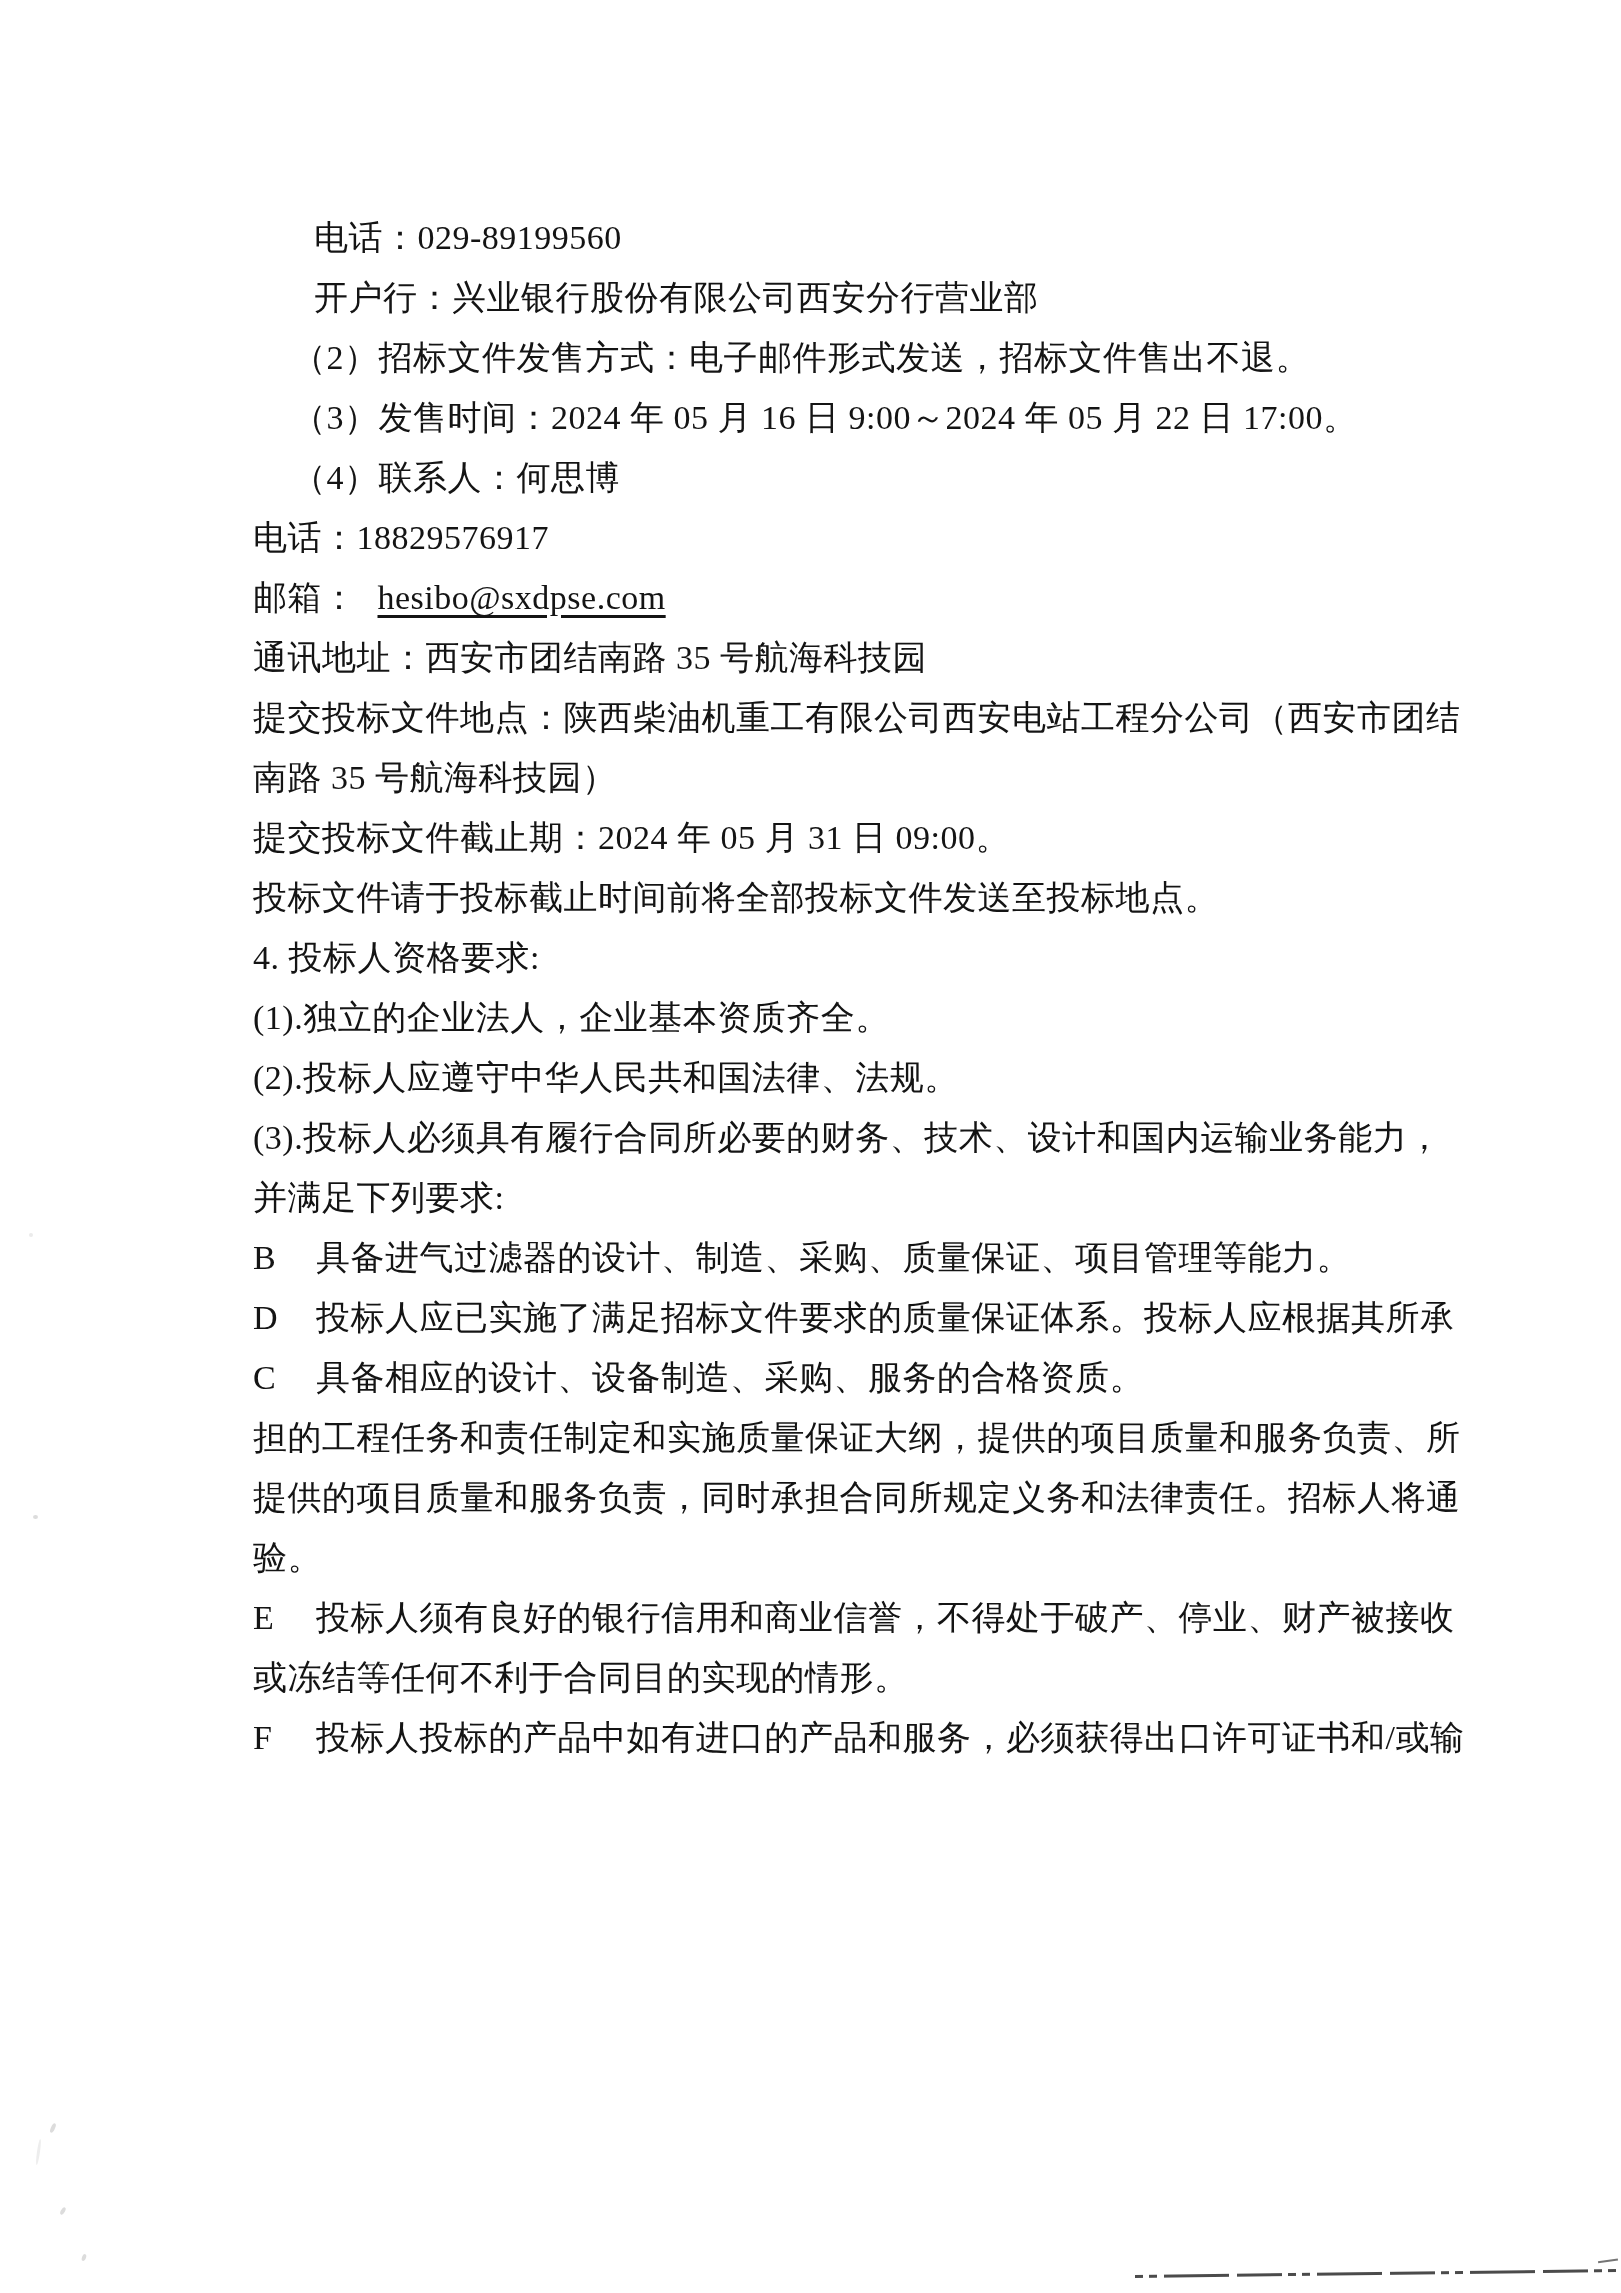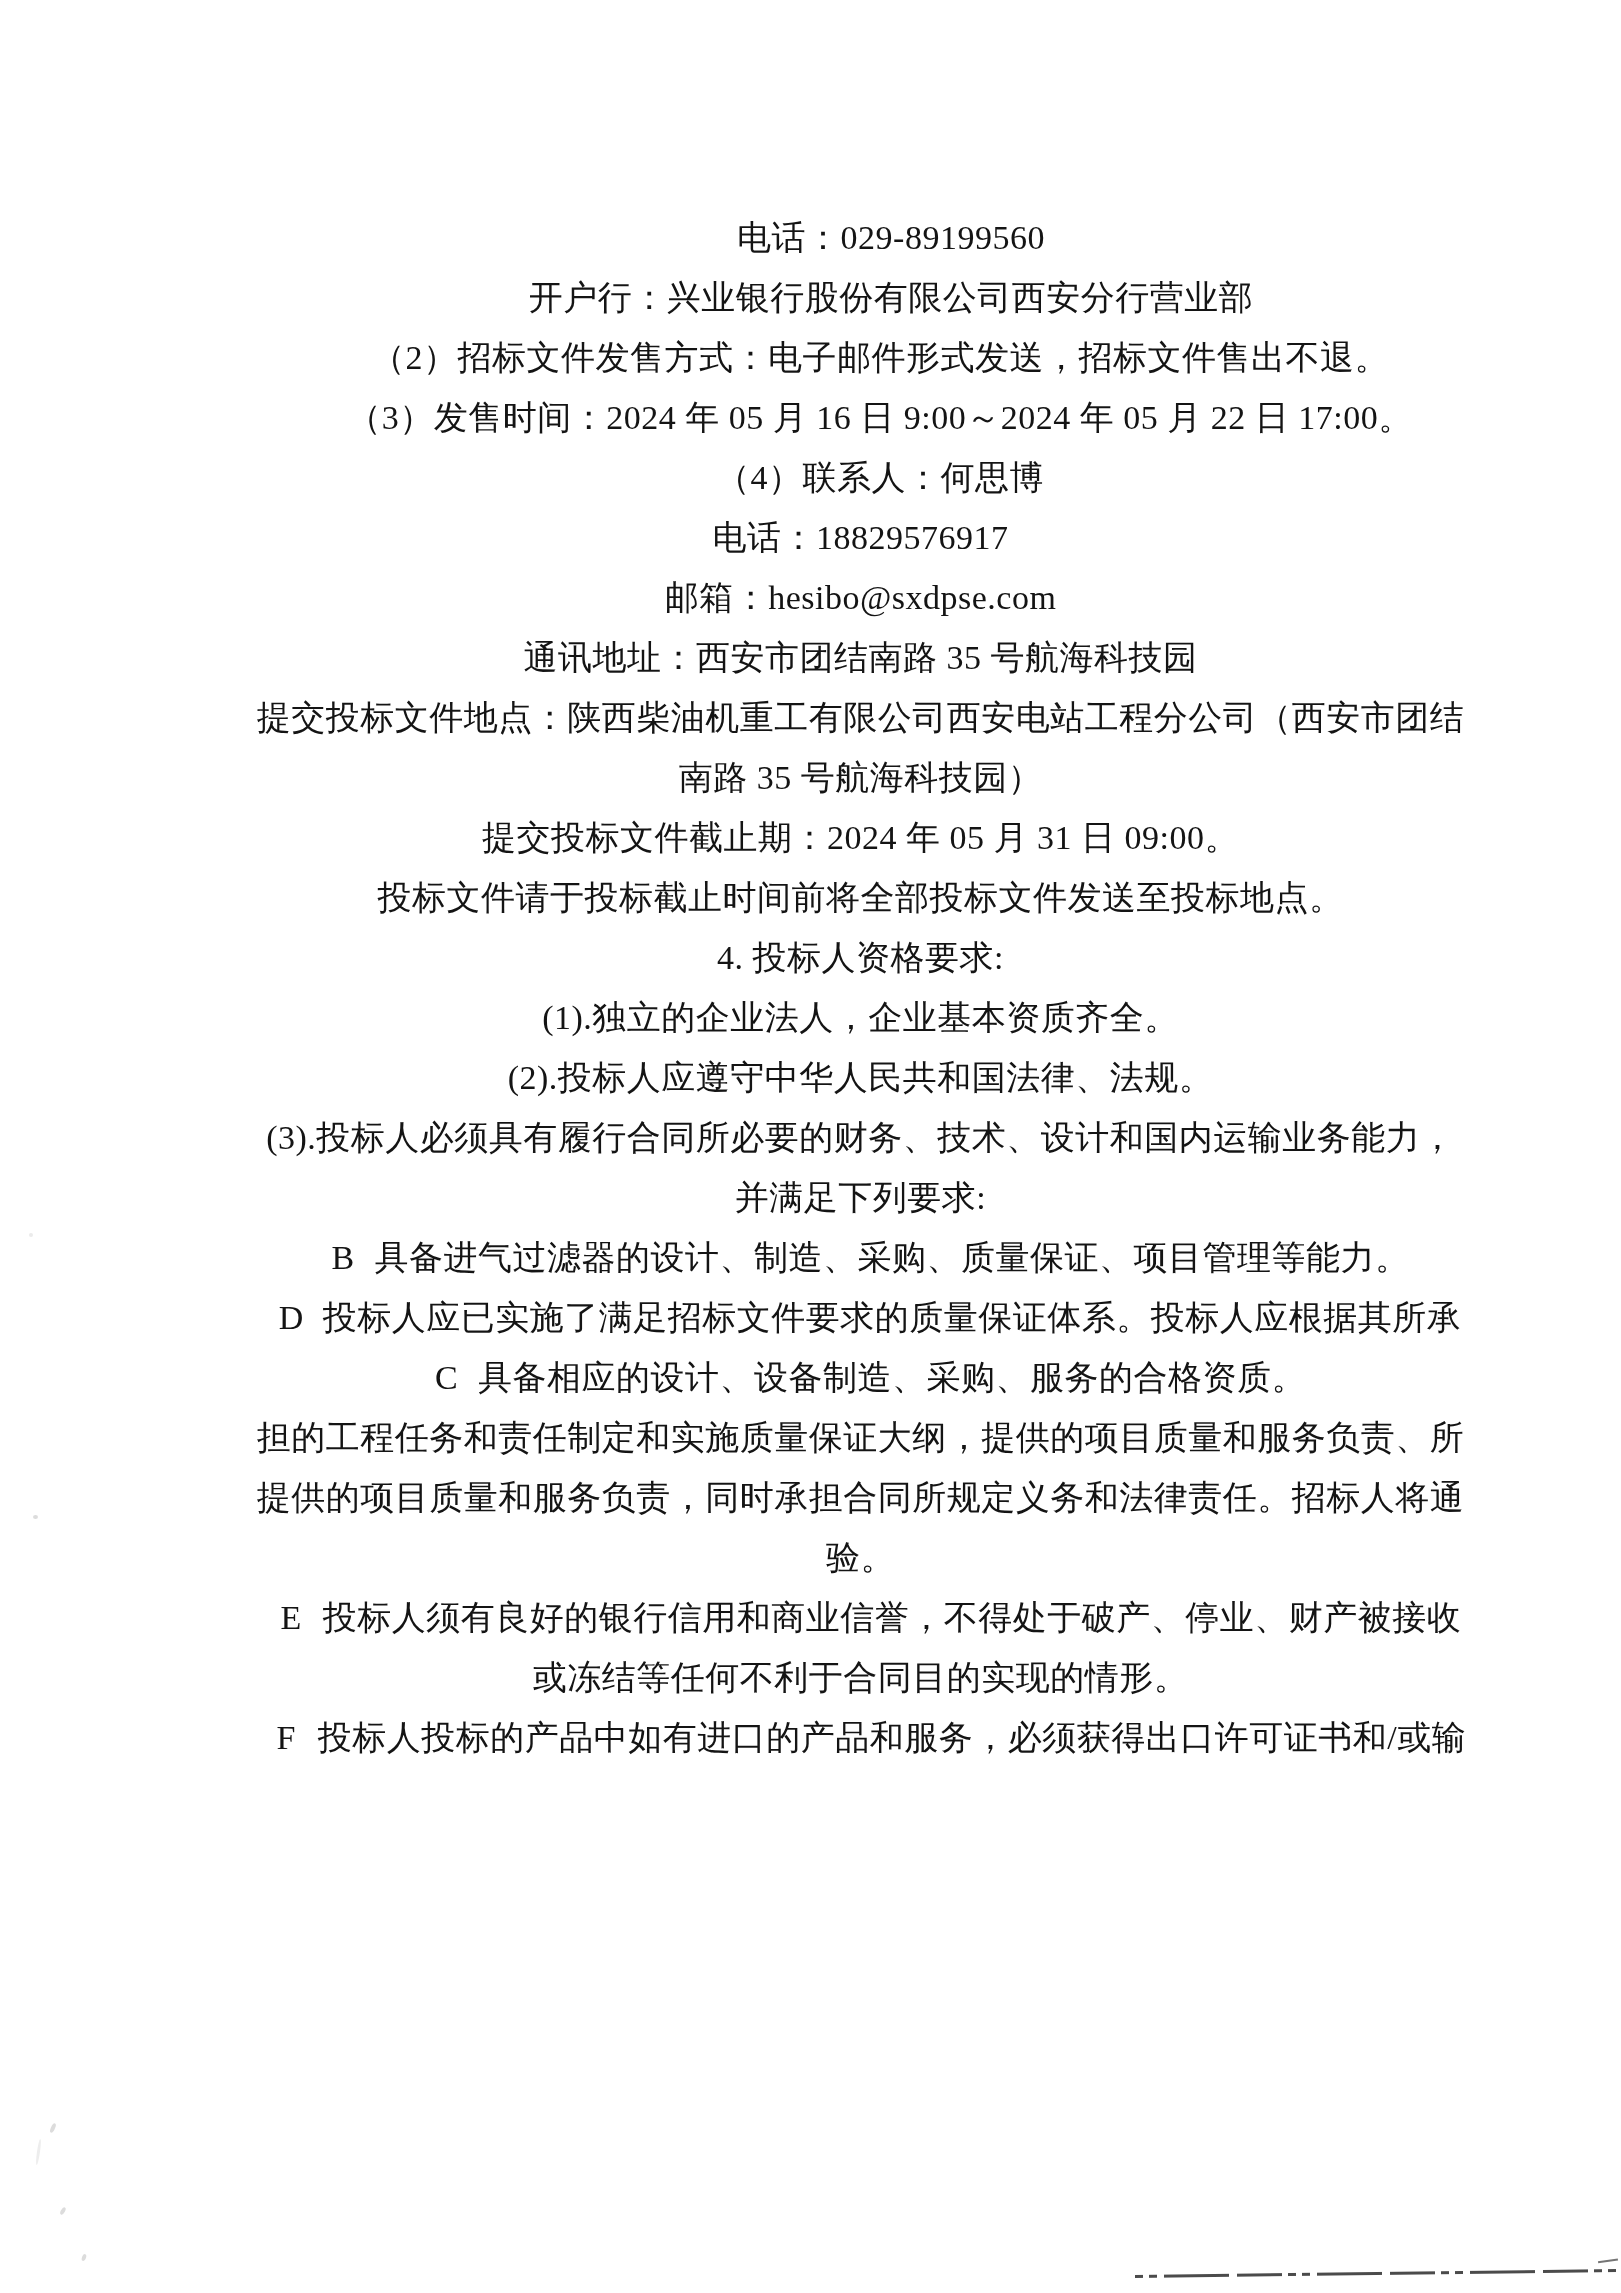--- a/index.html
+++ b/index.html
@@ -13,28 +13,27 @@
     font-family:"Liberation Serif","DejaVu Serif",serif;
     color:#141414;
   }
   .doc-body{
     position:absolute;
     left:253px;top:208px;
     width:1215px;
     font-size:34px;
     line-height:60px;
     letter-spacing:0.5px;
-    text-align:center;
   }
   .line{white-space:nowrap;}
   .line.body{padding-left:0;}
   .line.list{padding-left:39px;font-family:Liberation Serif, serif;}
   .line.bank{padding-left:61px;}
   .marker{display:inline-block;width:63px;}
-  .u{text-underline-offset:5.9px;}
+  .u{text-decoration:underline;text-underline-offset:5.9px;margin-left:21px;}
   
   .scan-line{
     position:absolute;
     left:1135px;top:2272px;
     width:482px;height:2.9px;
     background:repeating-linear-gradient(90deg,
       #2b2b2b 0 7.8px, transparent 7.8px 13.7px,
       #2b2b2b 13.7px 21.6px, transparent 21.6px 29px,
       #2b2b2b 29px 94px, transparent 94px 102px,
       #2b2b2b 102px 147px, transparent 147px 153px);

